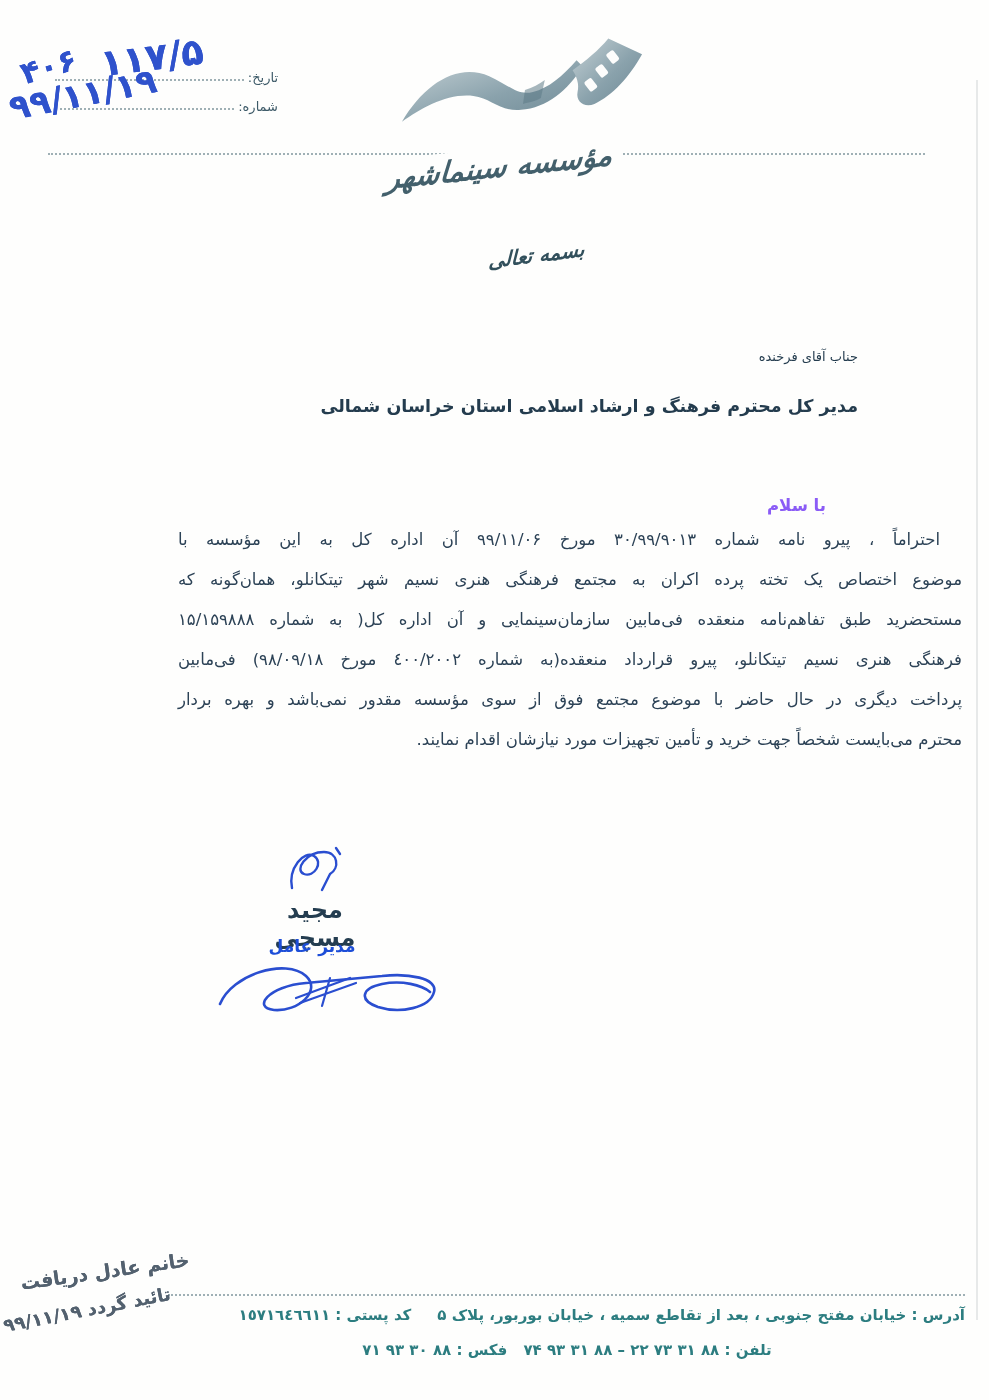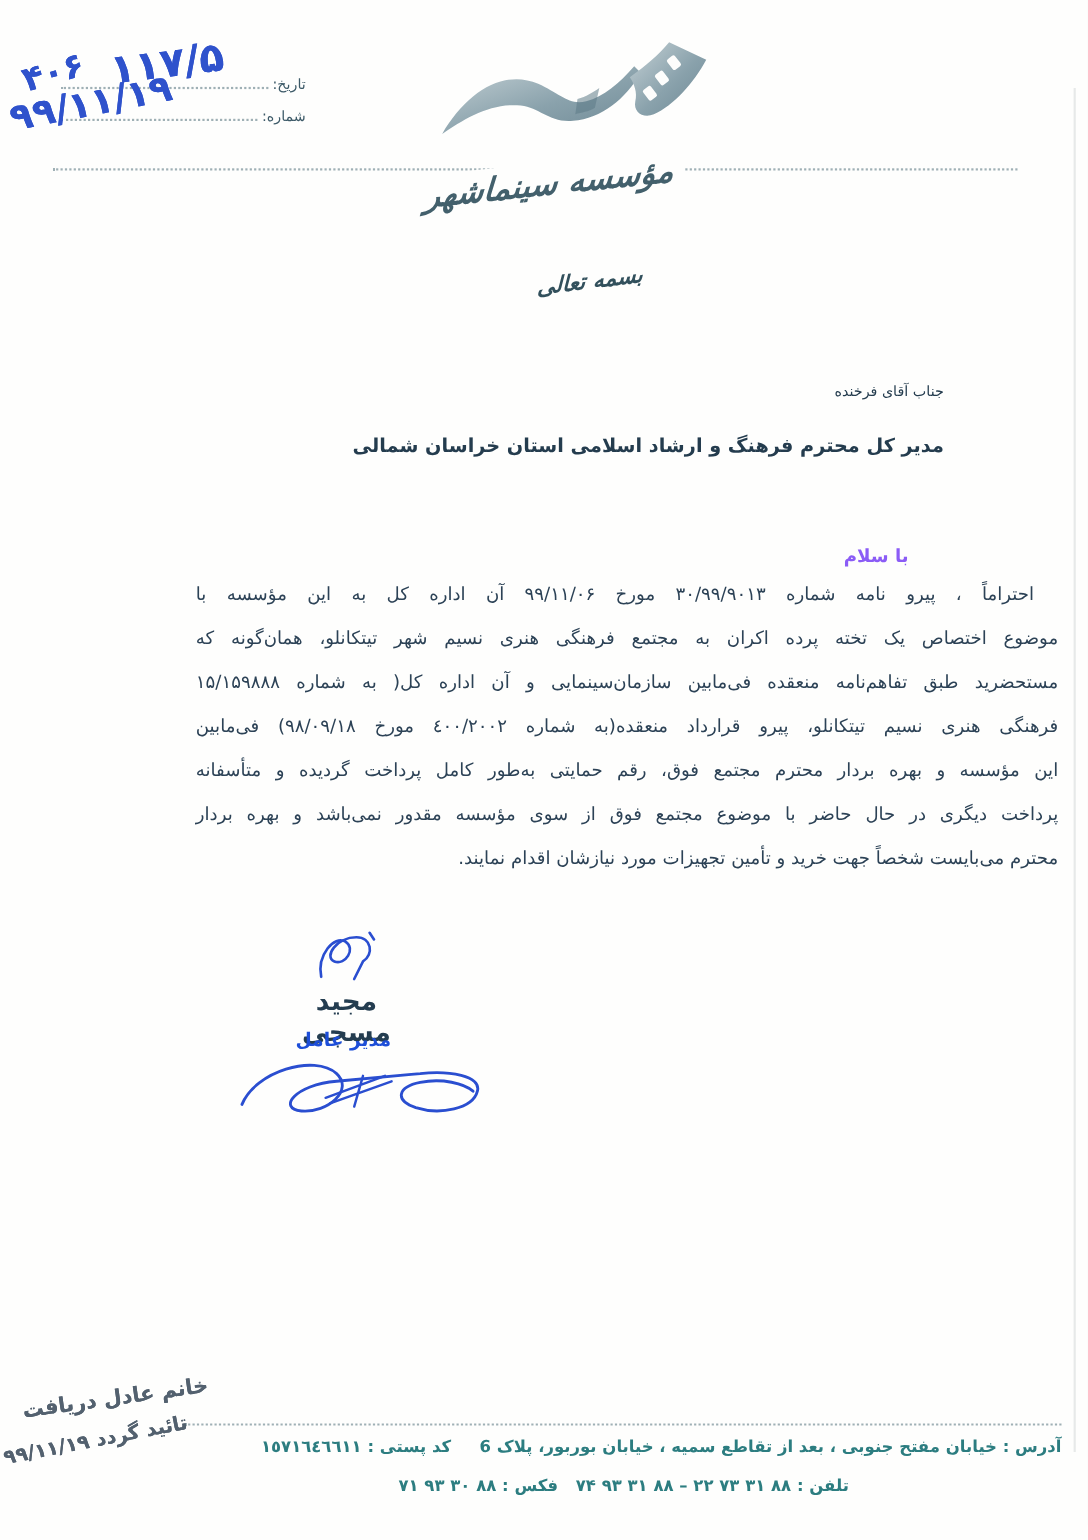--- a/index.html
+++ b/index.html
@@ -112,39 +112,38 @@
     <div class="r2">مدیر کل محترم فرهنگ و ارشاد اسلامی استان خراسان شمالی</div>
   </div>
 
   <div class="salutation">با سلام</div>
 
   <div class="body">
     <div class="bline first">احتراماً ، پیرو نامه شماره ۳۰/۹۹/۹۰۱۳ مورخ ۹۹/۱۱/۰۶ آن اداره کل به این مؤسسه با</div>
     <div class="bline">موضوع اختصاص یک تخته پرده اکران به مجتمع فرهنگی هنری نسیم شهر تیتکانلو، همان‌گونه که</div>
     <div class="bline">مستحضرید طبق تفاهم‌نامه منعقده فی‌مابین سازمان‌سینمایی و آن اداره کل( به شماره ۱۵/۱۵۹۸۸۸</div>
     <div class="bline">فرهنگی هنری نسیم تیتکانلو، پیرو قرارداد منعقده(به شماره ٤٠٠/۲۰۰۲ مورخ ۹۸/۰۹/۱۸) فی‌مابین</div>
-    <div class="bline">این مؤسسه و بهره بردار محترم مجتمع فوق، رقم حمایتی به‌طور کامل پرداخت گردیده و متأسفانه</div>
     <div class="bline">پرداخت دیگری در حال حاضر با موضوع مجتمع فوق از سوی مؤسسه مقدور نمی‌باشد و بهره بردار</div>
     <div class="bline last">محترم می‌بایست شخصاً جهت خرید و تأمین تجهیزات مورد نیازشان اقدام نمایند.</div>
   </div>
 
   <svg class="sig-mini" viewBox="0 0 92 58" xmlns="http://www.w3.org/2000/svg">
     <path d="M12,46 C8,26 24,8 34,14 C44,20 34,36 24,32 C14,28 26,10 44,10 C58,10 60,26 50,32 L42,48" fill="none" stroke="#2a4ed0" stroke-width="2.4" stroke-linecap="round"></path>
     <path d="M56,6 L60,12" stroke="#2a4ed0" stroke-width="2.4" stroke-linecap="round"></path>
   </svg>
   <div class="sig-name">مجید مسچی</div>
   <div class="sig-title">مدیر عامل</div>
   <svg class="sig-main" viewBox="0 0 238 80" xmlns="http://www.w3.org/2000/svg">
     <path d="M10,54 C22,24 76,8 96,26 C112,41 88,62 64,60 C42,58 58,36 96,33 C130,30 150,28 172,26 C198,23 228,28 224,42 C220,58 190,64 168,57 C148,50 152,38 172,34 C192,30 212,35 220,42" fill="none" stroke="#2a4ed0" stroke-width="2.6" stroke-linecap="round"></path>
     <path d="M86,48 L140,28 M90,53 L146,33 M120,28 L112,56" fill="none" stroke="#2a4ed0" stroke-width="2.2" stroke-linecap="round"></path>
   </svg>
 
   <div class="rule-bottom"></div>
   <div class="f-line1">
-    <span>آدرس : خیابان مفتح جنوبی ، بعد از تقاطع سمیه ، خیابان بوربور، پلاک 6</span><span class="gap"></span><span>کد پستی : ١٥٧١٦٤٦٦١١</span>
+    <span>آدرس : خیابان مفتح جنوبی ، بعد از تقاطع سمیه ، خیابان بوربور، پلاک ۵</span><span class="gap"></span><span>کد پستی : ١٥٧١٦٤٦٦١١</span>
   </div>
   <div class="f-line2">
     <span>تلفن : ۸۸ ۳۱ ۷۳ ۲۲ – ۸۸ ۳۱ ۹۳ ۷۴</span><span class="gap"></span><span>فکس : ۸۸ ۳۰ ۹۳ ۷۱</span>
   </div>
 
   <span class="note note1">خانم عادل دریافت</span>
   <span class="note note2">تائید گردد ۹۹/۱۱/۱۹</span>
 
   <div class="scan-edge"></div>
 </div>

